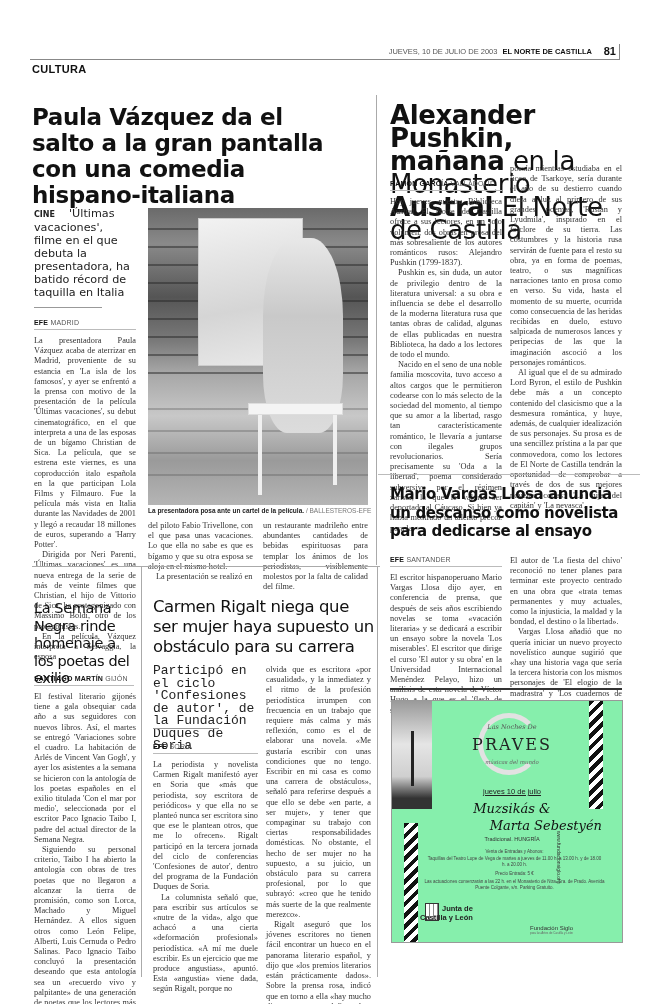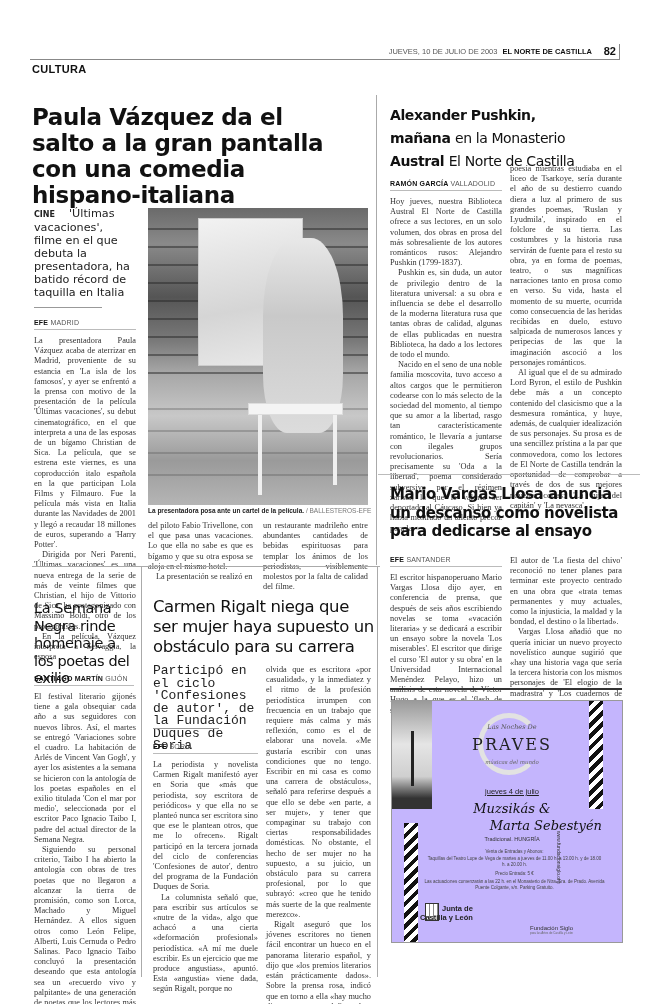--- a/index.html
+++ b/index.html
@@ -15,32 +15,32 @@
   .byline b { color: #111; font-weight: 700; }
   .headline { font-family: "DejaVu Sans", sans-serif; font-weight: 700; color: #111; letter-spacing: -0.4px; }
   .headline .light { font-weight: 400; }
   .vrule { position: absolute; background: #aaa; width: 1px; }
   .hrule { position: absolute; background: #aaa; height: 1px; }
   .photo { background: linear-gradient(180deg, #6a6a6a 0%, #8a8a8a 12%, #555 30%, #7a7a7a 45%, #a5a5a5 55%, #c8c8c8 70%, #9a9a9a 85%, #b5b5b5 100%); position: absolute; overflow: hidden; }
   .photo .slat { position: absolute; left: 0; right: 0; height: 2px; background: rgba(40,40,40,0.5); }
   .poster { position: absolute; background: linear-gradient(170deg, #f2f2f2, #d5d5d5 60%, #e9e9e9); border: 1px solid #ccc; }
   .woman { position: absolute; border-radius: 40% 40% 30% 30%; background: linear-gradient(180deg, #e8e8e8, #c9c9c9 40%, #dcdcdc); }
   .chair { position: absolute; background: #f4f4f4; border: 1px solid #ddd; }
-  .ad { position: absolute; border: 1px solid #999; background: #c4b5fd; overflow: hidden; }
+  .ad { position: absolute; border: 1px solid #999; background: #86efac; overflow: hidden; }
   .zigzag { position: absolute; width: 14px; background: repeating-linear-gradient(135deg, #111 0 4px, #fff 4px 8px); }
 </style>
 </head>
 <body>
 
 <div class="abs sans" style="left:30px; top:44px; width:590px; height:16px; border-bottom:1px solid #888;">
   <div class="abs" style="right:28px; top:3px; font-size:7.5px; color:#555; white-space:nowrap;">
     <span>JUEVES, 10 DE JULIO DE 2003</span>
     <span style="font-weight:700; color:#111; margin-left:3px;">EL NORTE DE CASTILLA</span>
   </div>
-  <div class="abs" style="right:4px; top:1px; font-size:11px; font-weight:700; color:#111;">82</div>
+  <div class="abs" style="right:4px; top:1px; font-size:11px; font-weight:700; color:#111;">81</div>
   <div class="abs" style="right:0; top:0; width:1px; height:16px; background:#888;"></div>
 </div>
 <div class="abs sans" style="left:32px; top:63px; font-size:11px; font-weight:700; letter-spacing:0.3px; color:#111;">CULTURA</div>
 
 <div class="abs headline" style="left:32px; top:104px; width:320px; font-size:23px; line-height:26px;">Paula Vázquez da el salto a la gran pantalla con una comedia hispano-italiana</div>
 
 <div class="abs cond" style="left:34px; top:207px; width:98px; font-size:11.2px; line-height:13px; color:#222;">
   <span style="font-weight:700; font-size:8px; margin-right:14px;">CINE</span><span>'Últimas vacaciones', filme en el que debuta la presentadora, ha batido récord de taquilla en Italia</span>
 </div>
 <div class="hrule" style="left:34px; top:307px; width:68px; background:#999;"></div>
@@ -81,21 +81,21 @@
   <p>La presentación se realizó en</p>
 </div>
 <div class="abs body-text" style="left:263px; top:521px; width:105px;">
   <p class="first">un restaurante madrileño entre abundantes cantidades de bebidas espirituosas para templar los ánimos de los periodistas, visiblemente molestos por la falta de calidad del filme.</p>
 </div>
 
 <div class="vrule" style="left:376px; top:95px; height:470px;"></div>
 <div class="hrule" style="left:32px; top:566px; width:348px;"></div>
 <div class="vrule" style="left:141px; top:567px; height:410px;"></div>
 
-<div class="abs headline" style="left:390px; top:104px; width:250px; font-size:14px; line-height:23px;">
+<div class="abs headline" style="left:390px; top:104px; width:250px; font-size:26px; line-height:23px;">
   <div>Alexander Pushkin,</div>
   <div><span>mañana</span> <span class="light">en la Monasterio</span></div>
   <div><span>Austral</span> <span class="light">El Norte de Castilla</span></div>
 </div>
 <div class="abs byline" style="left:390px; top:180px; width:112px;">
   <b>RAMÓN GARCÍA</b> <span>VALLADOLID</span>
 </div>
 <div class="abs body-text" style="left:390px; top:197px; width:112px;">
   <p class="first">Hoy jueves, nuestra Biblioteca Austral El Norte de Castilla ofrece a sus lectores, en un solo volumen, dos obras en prosa del más sobresaliente de los autores románticos rusos: Alejandro Pushkin (1799-1837).</p>
   <p>Pushkin es, sin duda, un autor de privilegio dentro de la literatura universal: a su obra e influencia se debe el desarrollo de la moderna literatura rusa que tantas obras de calidad, algunas de ellas publicadas en nuestra Biblioteca, ha dado a los lectores de todo el mundo.</p>
@@ -147,21 +147,21 @@
 
 <div class="ad" style="left:391px; top:700px; width:232px; height:243px;">
   <div class="abs" style="left:0; top:0; width:40px; height:108px; background:linear-gradient(180deg,#9a9a9a,#e5e5e5 40%,#cfcfcf 70%,#333 90%);"></div>
   <div class="abs" style="left:19px; top:30px; width:3px; height:55px; background:#222;"></div>
   <div class="zigzag" style="left:197px; top:0; height:108px;"></div>
   <div class="zigzag" style="left:12px; top:122px; height:121px;"></div>
   <div class="abs" style="left:86px; top:12px; width:62px; height:62px; border-radius:50%; border:5px solid #e2e2e2; border-right-color:transparent;"></div>
   <div class="abs" style="left:40px; top:22px; width:160px; text-align:center; font-family:'DejaVu Serif',serif; font-style:italic; font-size:6.5px; color:#555;">Las Noches De</div>
   <div class="abs" style="left:40px; top:34px; width:160px; text-align:center; font-family:'DejaVu Serif',serif; font-size:16px; letter-spacing:2px; color:#222;">PRAVES</div>
   <div class="abs" style="left:40px; top:58px; width:160px; text-align:center; font-family:'DejaVu Serif',serif; font-style:italic; font-size:5.5px; color:#666;">músicas del mundo</div>
-  <div class="abs sans" style="left:40px; top:86px; width:160px; text-align:center; font-size:7.5px; text-decoration:underline; color:#222;">jueves 4 de julio</div>
+  <div class="abs sans" style="left:40px; top:86px; width:160px; text-align:center; font-size:7.5px; text-decoration:underline; color:#222;">jueves 10 de julio</div>
   <div class="abs" style="left:40px; top:100px; width:160px; text-align:center; font-family:'DejaVu Serif',serif; font-style:italic; font-size:13px; color:#111;">Muzsikás &amp;</div>
   <div class="abs" style="left:30px; top:117px; width:180px; text-align:right; font-family:'DejaVu Serif',serif; font-style:italic; font-size:13px; color:#111;">Marta Sebestyén</div>
   <div class="abs sans" style="left:40px; top:135px; width:160px; text-align:center; font-size:5.5px; color:#333;">Tradicional. HUNGRÍA</div>
   <div class="abs sans" style="left:35px; top:148px; width:175px; text-align:center; font-size:4.5px; color:#444;">Venta de Entradas y Abonos:</div>
   <div class="abs sans" style="left:35px; top:155px; width:175px; text-align:center; font-size:4.5px; line-height:5.5px; color:#444;">Taquillas del Teatro Lope de Vega de martes a jueves de 11.00 h. a 13.00 h. y de 18.00 h. a 20.00 h.</div>
   <div class="abs sans" style="left:35px; top:170px; width:175px; text-align:center; font-size:4.5px; color:#444;">Precio Entrada: 5 €</div>
   <div class="abs sans" style="left:30px; top:178px; width:185px; text-align:center; font-size:4.5px; line-height:5.5px; color:#444;">Las actuaciones comenzarán a las 22 h. en el Monasterio de Ntra. Sra. de Prado. Avenida Puente Colgante, s/n. Parking Gratuito.</div>
   <div class="abs" style="left:33px; top:202px; width:14px; height:18px; border:1px solid #333; background:repeating-linear-gradient(90deg,#fff 0 3px,#888 3px 4px);"></div>
   <div class="abs sans" style="left:28px; top:204px; width:80px; font-size:7.5px; font-weight:700; color:#222; line-height:8.5px;">
     <div style="padding-left:22px;">Junta de</div>

